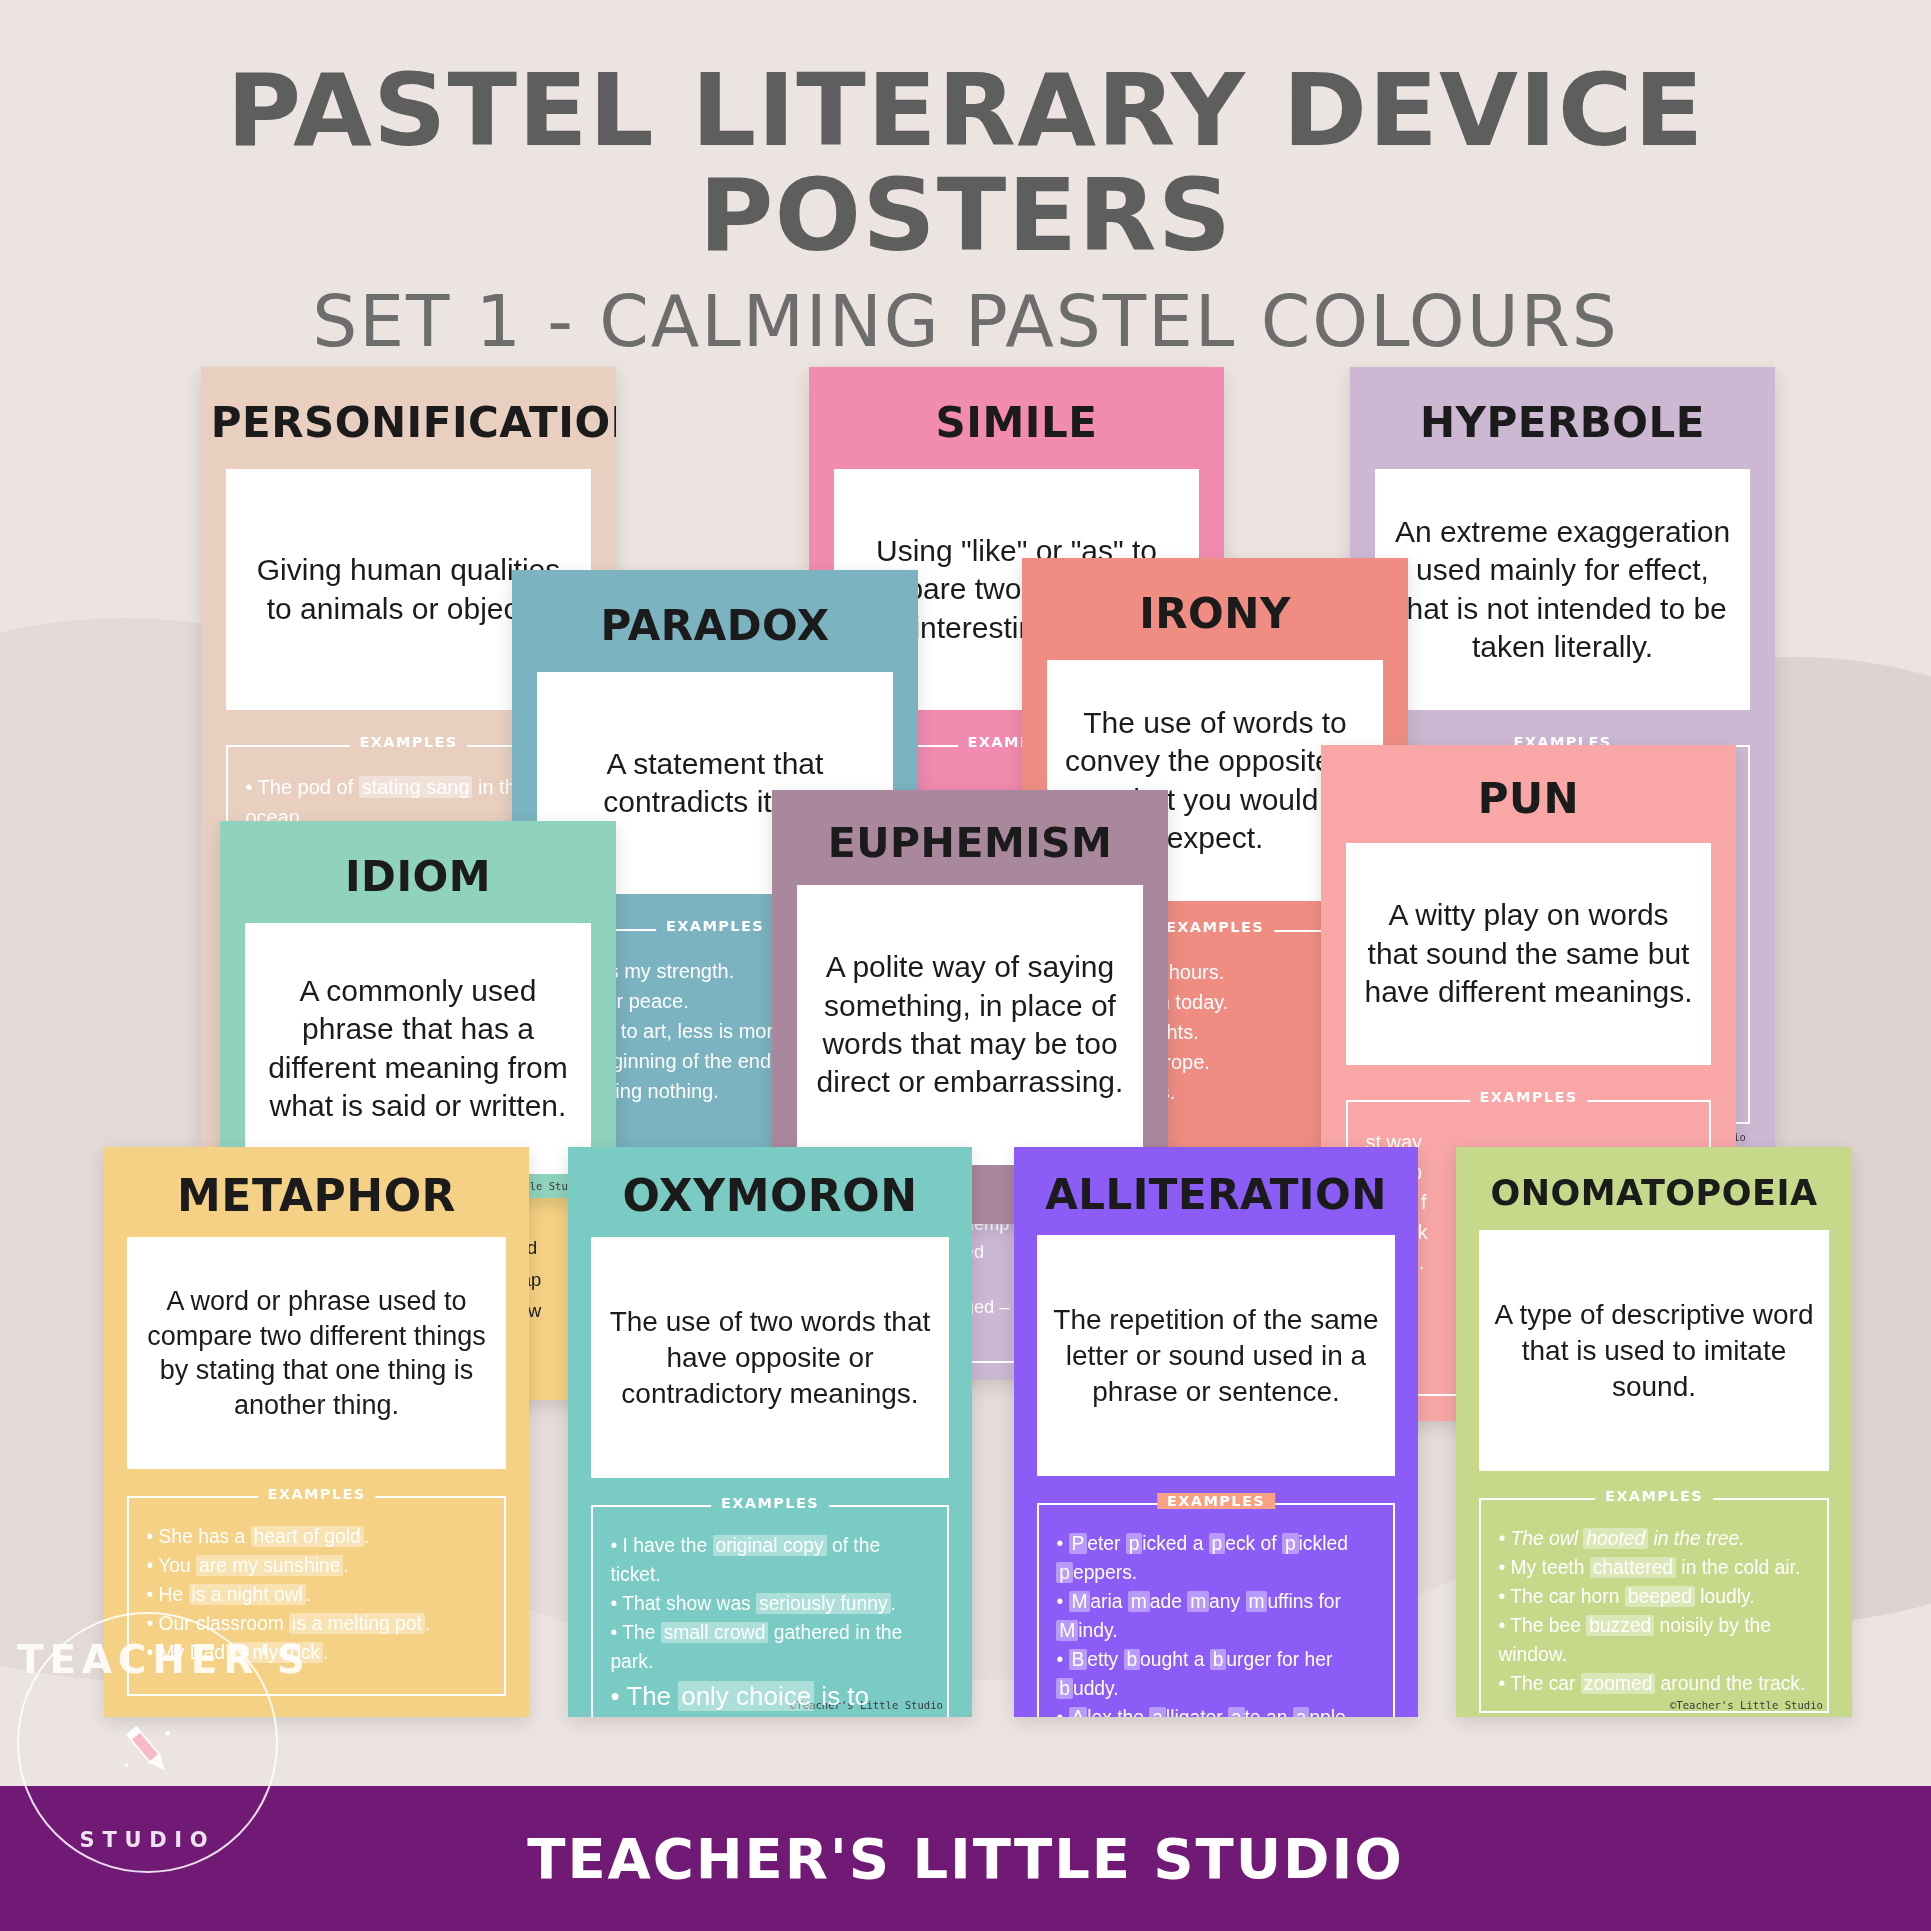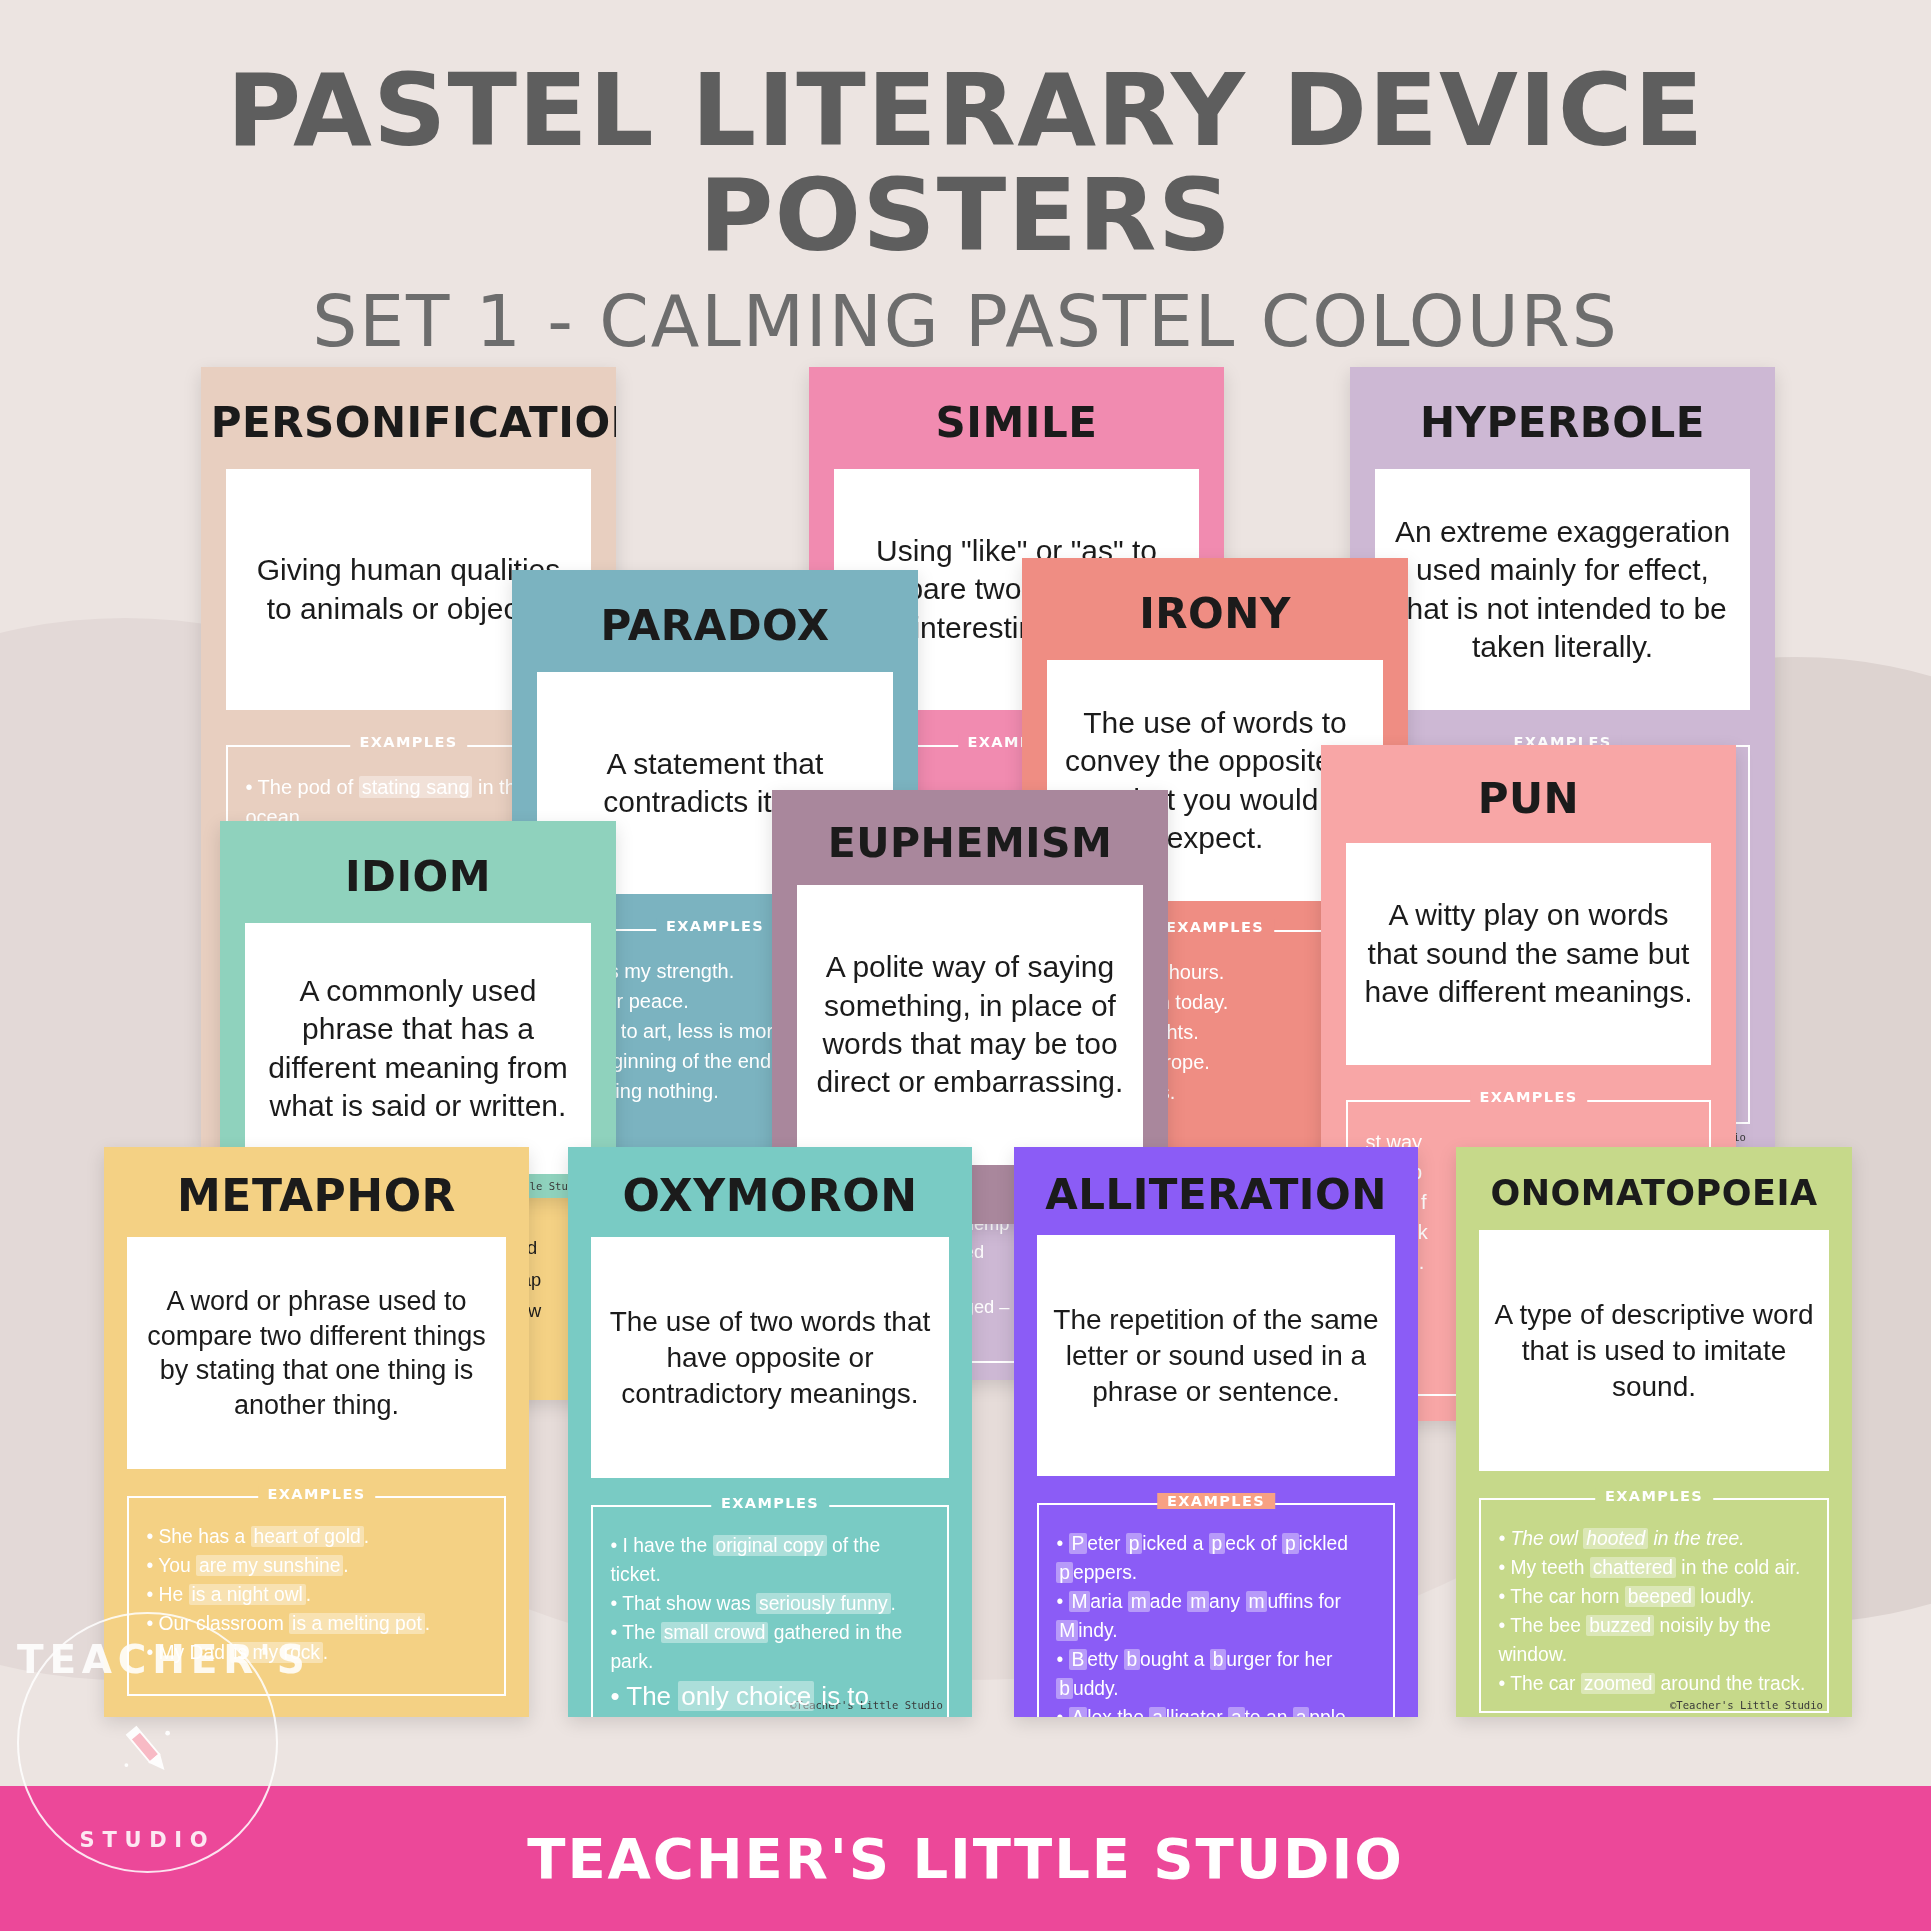--- a/index.html
+++ b/index.html
@@ -48,21 +48,21 @@
     font-size: 71px;
     letter-spacing: 1.9px;
     color: #6d6d6d;
     text-transform: uppercase;
     margin-top: 11.6px;
   }
 
   
   .footer {
     position: absolute; left: 0; bottom: 0; width: 1931px; height: 145px;
-    background: #ec4899; z-index: 30;
+    background: #701a75; z-index: 30;
     display: flex; align-items: center; justify-content: center;
   }
   .footer-text {
     font-family: "DejaVu Sans", sans-serif;
     font-weight: 700;
     font-size: 56px;
     letter-spacing: 1.9px;
     color: #ffffff;
     text-transform: uppercase;
   }

